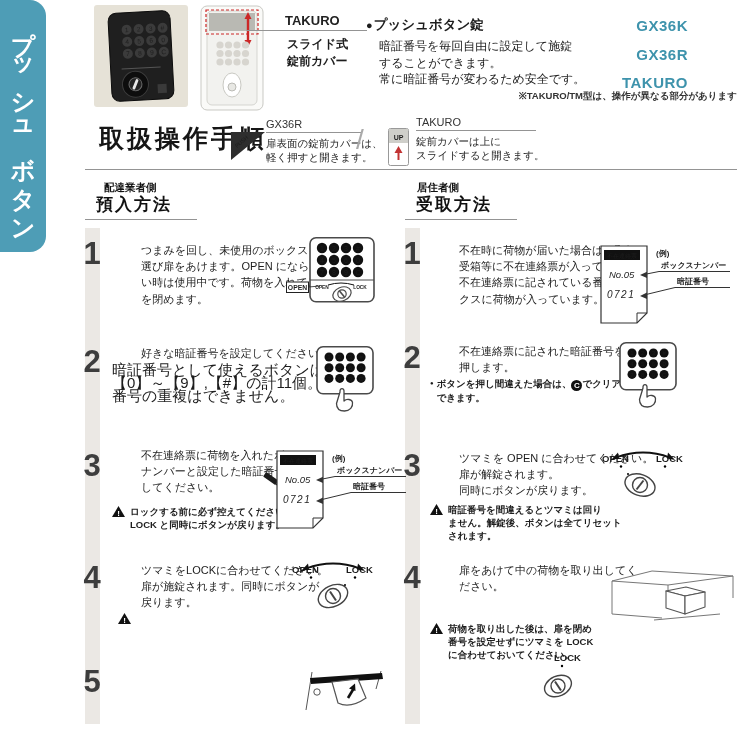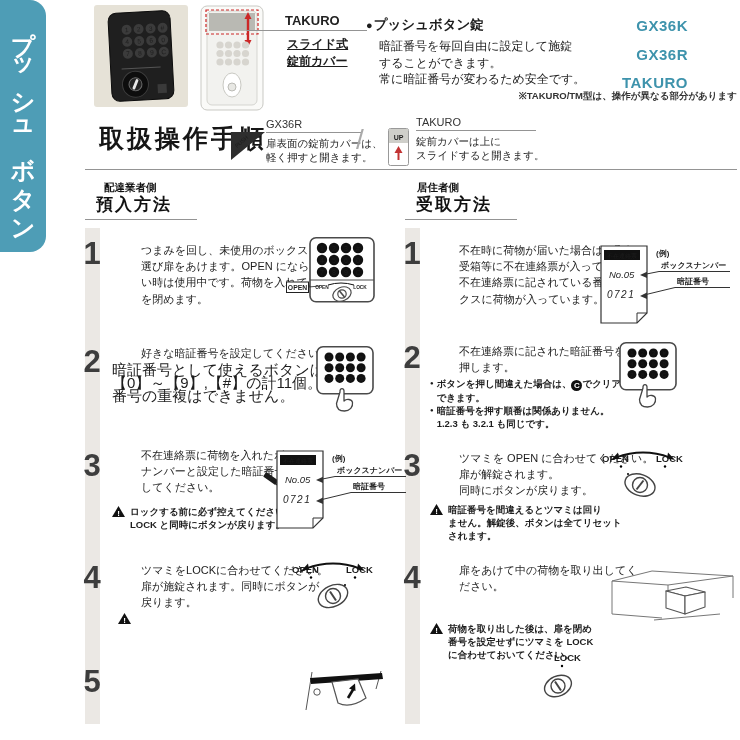--- a/index.html
+++ b/index.html
@@ -13,21 +13,21 @@
   .banner span{writing-mode:vertical-rl;text-orientation:upright;color:#fff;font-size:24px;
           font-weight:bold;letter-spacing:4px;}
   
   .intro-title{left:366px;top:16px;font-size:13.5px;font-weight:600;display:flex;align-items:center;gap:1px;}
   .intro-title .mk{font-size:11px;}
   .intro-body{left:379px;top:38px;font-size:12px;line-height:16.5px;white-space:pre-line;}
   .intro-note{left:430px;top:89px;width:307px;text-align:right;font-size:9.5px;font-weight:bold;color:#333;}
   .model{left:588px;width:100px;text-align:right;font-size:15px;font-weight:bold;color:#3e93ac;letter-spacing:0.5px;}
   
   .tak-label{left:285px;top:13px;font-size:13px;font-weight:bold;color:#222;}
-  .slide-label{left:287px;top:36px;font-size:12px;font-weight:600;line-height:17px;white-space:pre-line;text-decoration:underline;}
+  .slide-label{left:287px;top:36px;font-size:12px;font-weight:600;line-height:17px;white-space:pre-line;}
   
   .proc-title{left:99px;top:122px;font-size:25px;font-weight:600;letter-spacing:3px;color:#161616;}
   .mini-model{font-size:11px;color:#333;}
   .mini-text{font-size:10.5px;line-height:14px;white-space:pre-line;color:#1d1d1d;}
   .sep{left:356px;top:124px;font-size:28px;color:#aaa;}
   .rule{position:absolute;border-top:1px solid #949494;height:0;}
   
   .role{font-size:10.5px;font-weight:bold;color:#111;}
   .method{font-size:17px;font-weight:600;letter-spacing:2px;color:#111;}
   .strip{width:15px;height:496px;background:#ebe8e4;top:228px;}
@@ -334,25 +334,20 @@
 クスに荷物が入っています。</div>
 
   <div class="abs num" style="left:397px;top:340px">2</div>
   <div class="abs txt" style="left:430px;top:343px">不在連絡票に記された暗証番号を
 押します。</div>
   <div class="abs bullet-row" style="left:430px;top:377px">
     <span class="bullet-dot">●</span>
     <span class="bullet-text"><span>ボタンを押し間違えた場合は、</span><span class="ckey">C</span><span>でクリア
 できます。</span></span>
   </div>
-  <div class="abs bullet-row" style="left:430px;top:404px">
-    <span class="bullet-dot">●</span>
-    <span class="bullet-text">暗証番号を押す順番は関係ありません。
-1.2.3 も 3.2.1 も同じです。</span>
-  </div>
 
   <div class="abs num" style="left:397px;top:448px">3</div>
   <div class="abs txt" style="left:430px;top:450px">ツマミを OPEN に合わせてください。
 扉が解錠されます。
 同時にボタンが戻ります。</div>
   <div class="abs warn" style="left:430px;top:503px">
     <span class="warn-tri">!</span>
     <span class="warn-text">暗証番号を間違えるとツマミは回り
 ません。解錠後、ボタンは全てリセット
 されます。</span>

